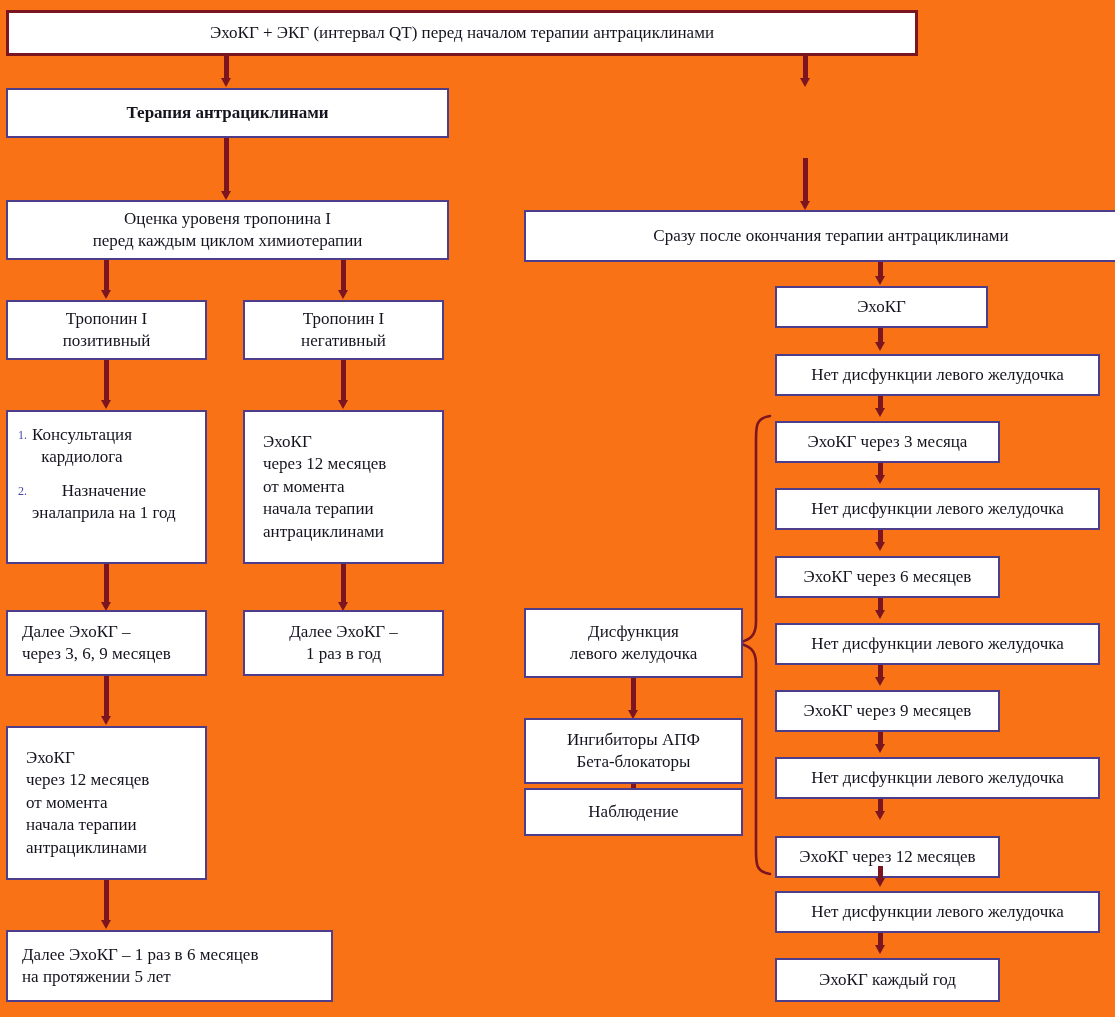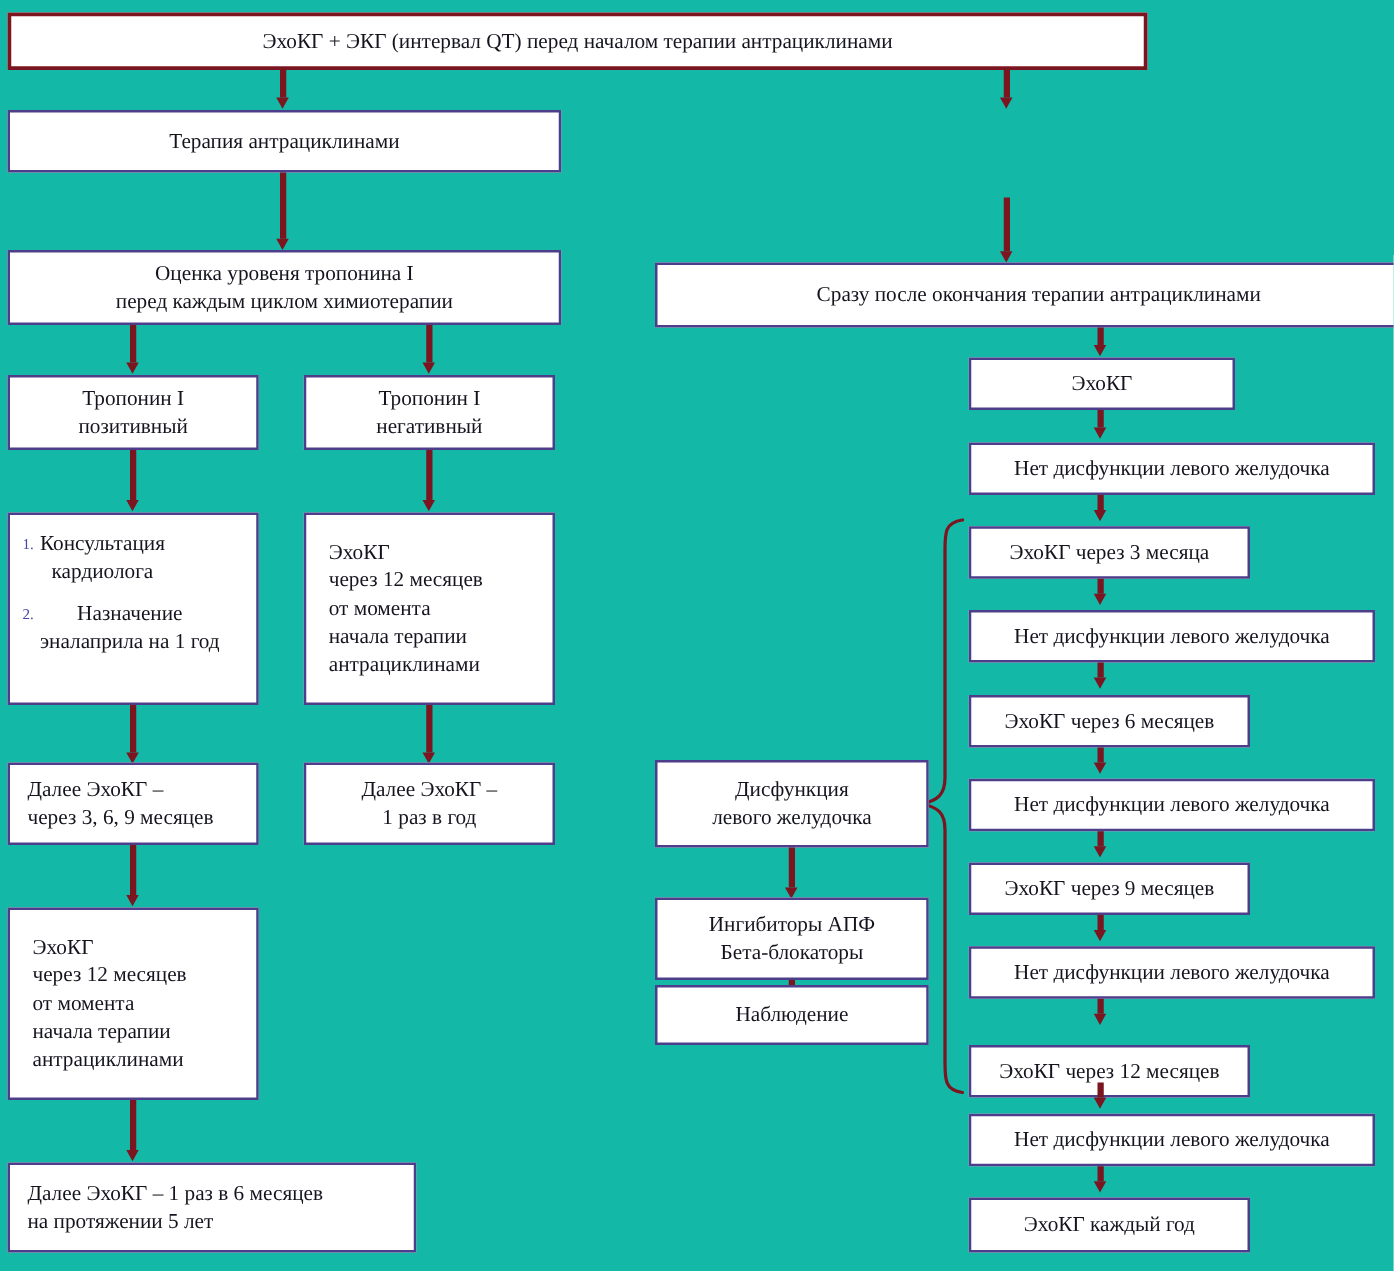--- a/index.html
+++ b/index.html
@@ -9,21 +9,21 @@
   }
   body {
     font-family: "Liberation Serif", "DejaVu Serif", serif;
     color: #14141e;
   }
   #canvas {
     position: relative;
     width: 1115px;
     height: 1017px;
     overflow: hidden;
-    background: #14b8a6;
+    background: #f97316;
   }
   .box {
     position: absolute;
     box-sizing: border-box;
     border: 2px solid #4e3d8a;
     background: #ffffff;
     display: flex;
     flex-direction: column;
     justify-content: center;
     color: #14141e;
@@ -106,21 +106,21 @@
   <div class="arrow" style="left:224px; top:56px;">
     <div class="shaft" style="height:22px;"></div>
     <div class="head" style="top:22px;"></div>
   </div>
 
   <div class="arrow" style="left:803px; top:56px;">
     <div class="shaft" style="height:22px;"></div>
     <div class="head" style="top:22px;"></div>
   </div>
 
-  <div class="box ctr" style="left:6px; top:88px; width:443px; height:50px;">
+  <div class="box ctr" style="left:6px; top:88px; width:443px; height:50px;font-weight:bold;">
     <span class="line">Терапия антрациклинами</span>
   </div>
 
   <div class="arrow" style="left:224px; top:138px;">
     <div class="shaft" style="height:53px;"></div>
     <div class="head" style="top:53px;"></div>
   </div>
 
   <div class="box ctr" style="left:6px; top:200px; width:443px; height:60px;">
     <span class="line">Оценка уровеня тропонина I</span>

